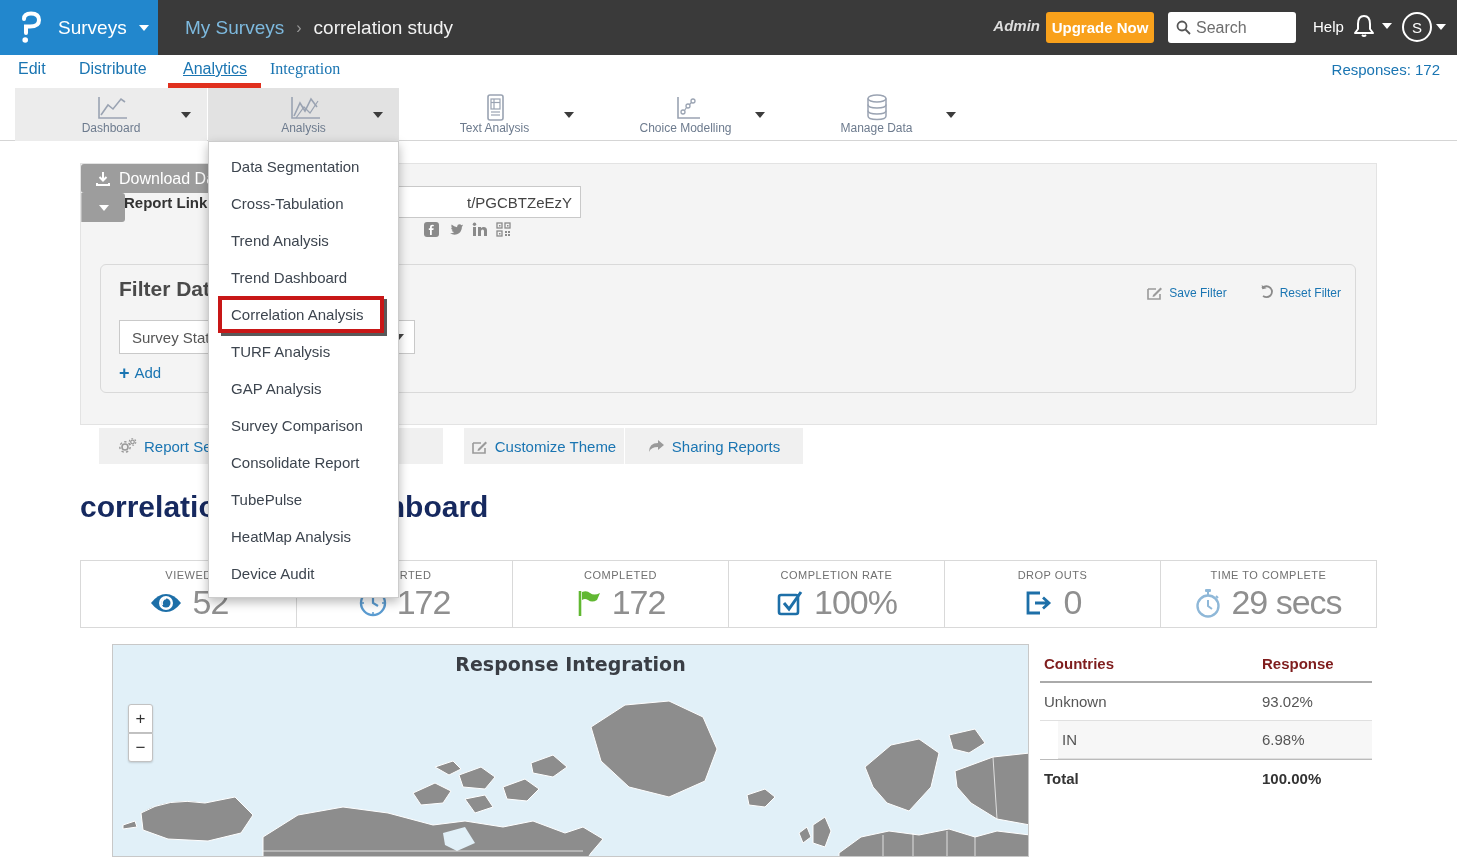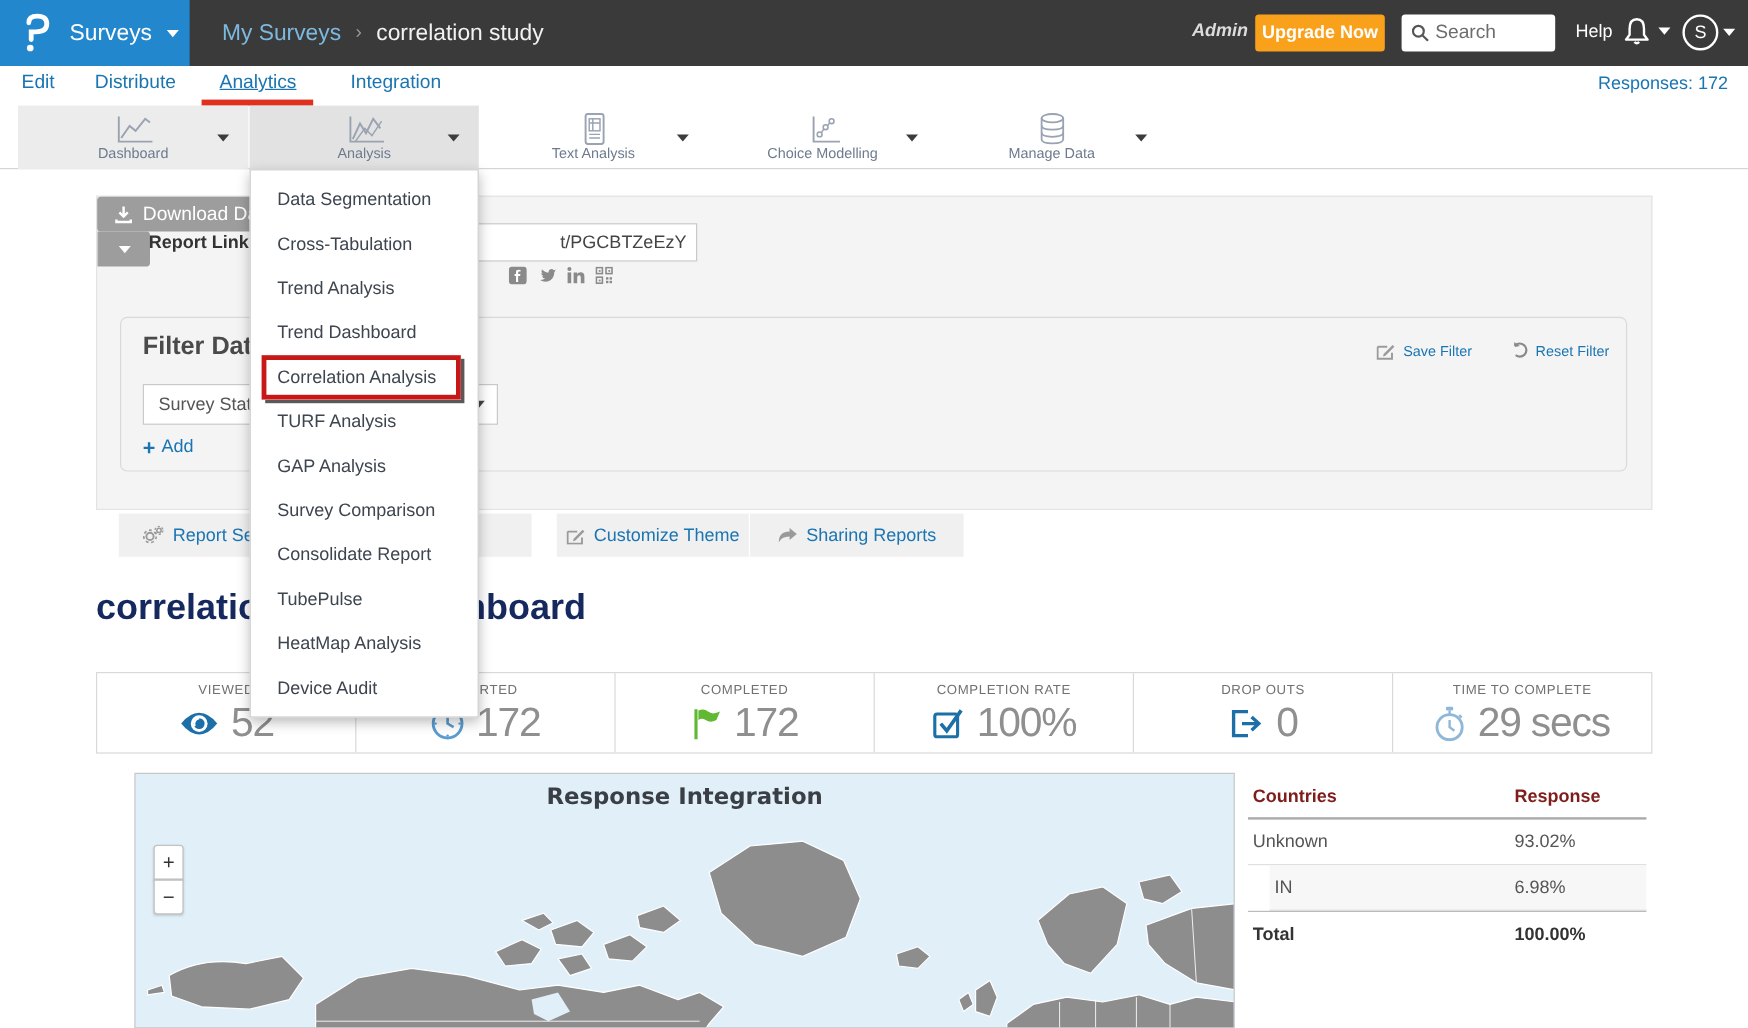--- a/index.html
+++ b/index.html
@@ -149,21 +149,21 @@
     <div id="avatar-group" class="abs">
       <span id="avatar-circle">S</span>
       <span class="caret"></span>
     </div>
   </div>
 
   <div id="surveynav" class="abs">
     <span class="nav-item" style="left:18px;">Edit</span>
     <span class="nav-item" style="left:79px;">Distribute</span>
     <span class="nav-item" id="nav-analytics" style="left:183px;">Analytics</span>
-    <span class="nav-item" style="left:292px;">Integration</span>
+    <span class="nav-item" style="left:270px;font-family:Liberation Serif, serif;">Integration</span>
     <div id="nav-red-bar" class="abs"></div>
     <span id="responses-label" class="abs">Responses: 172</span>
   </div>
 
   <div id="toolbar" class="abs">
     <div class="tool-tab" id="tab-dashboard">
       <span class="icon-box">
         <svg width="40" height="30" viewBox="0 0 40 30">
             <path d="M8 4 V25 H36" fill="none" stroke="#9aa3b2" stroke-width="1.6"></path>
             <path d="M10 22 L17 12 L22 16 L30 6 L34 9" fill="none" stroke="#9aa3b2" stroke-width="1.6"></path>

